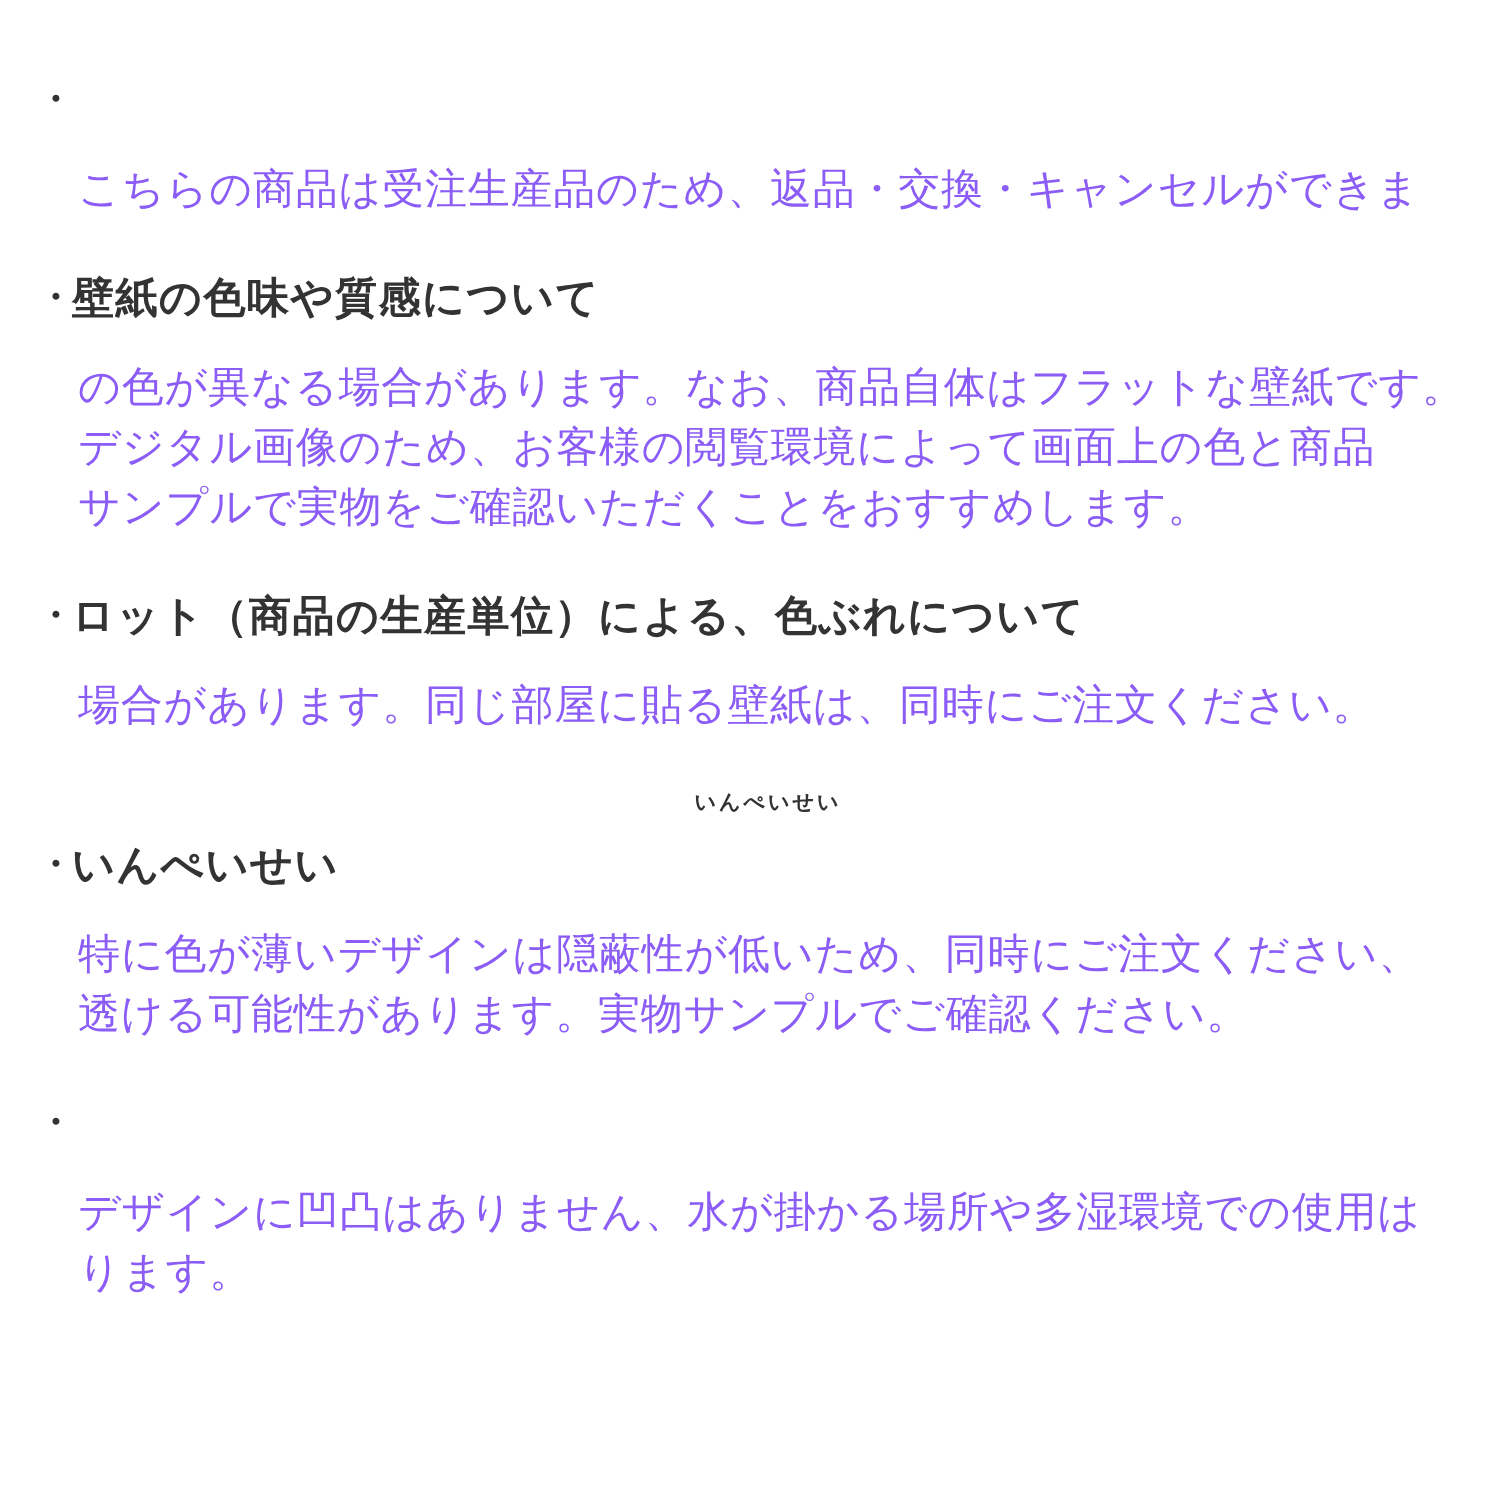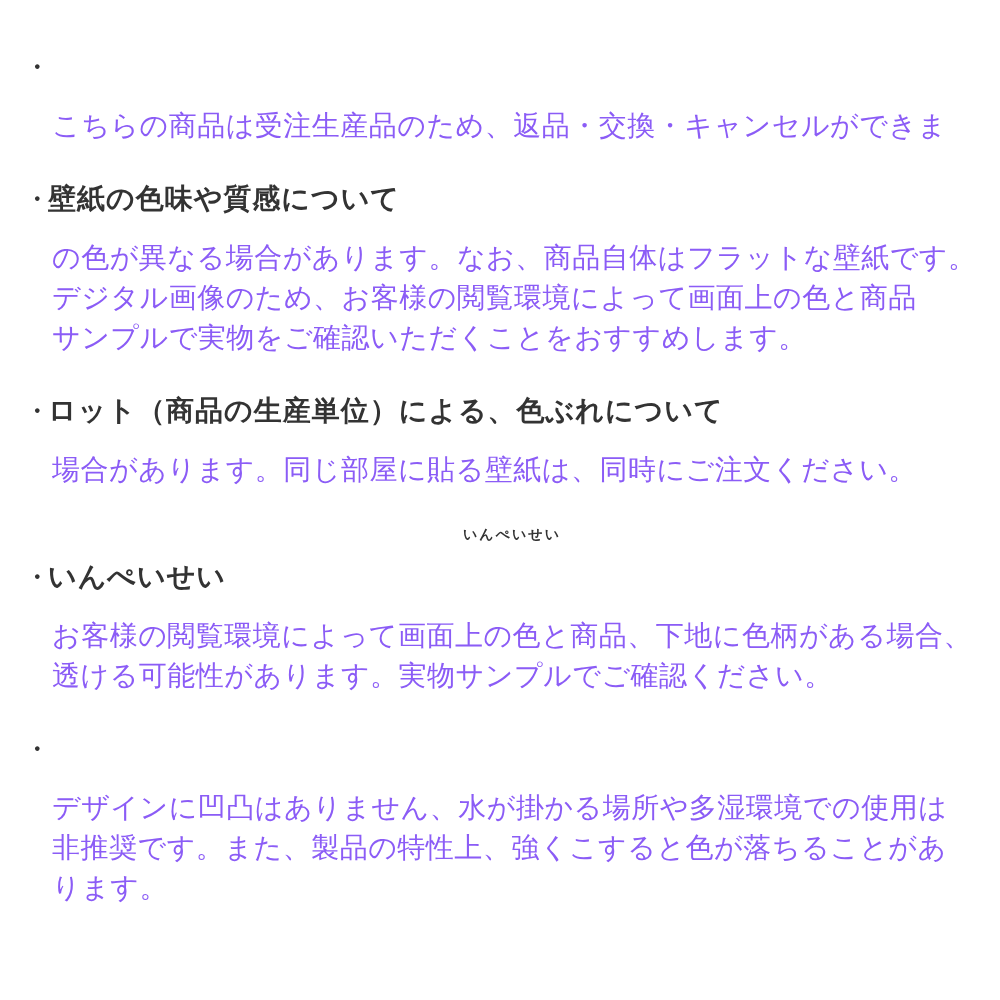--- a/index.html
+++ b/index.html
@@ -92,27 +92,26 @@
   </div>
 </div>
 
 <div class="section">
   <div class="furigana">いんぺいせい</div>
   <div class="heading-row">
     <span class="bullet">・</span>
     <span>いんぺいせい</span>
   </div>
   <div class="body">
-    <div class="body-line">お客様の閲覧環境によって画面上の色と商品、下地に色柄がある場合、</div>
+    <div class="body-line">特に色が薄いデザインは隠蔽性が低いため、同時にご注文ください、</div>
     <div class="body-line">透ける可能性があります。実物サンプルでご確認ください。</div>
   </div>
 </div>
 
 <div class="section">
   <div class="heading-row">
     <span class="bullet">・</span>
   </div>
   <div class="body">
     <div class="body-line">デザインに凹凸はありません、水が掛かる場所や多湿環境での使用は</div>
-    <div class="body-line">非推奨です。また、製品の特性上、強くこすると色が落ちることがあ</div>
     <div class="body-line">ります。</div>
   </div>
 </div>
 
 </body></html>

